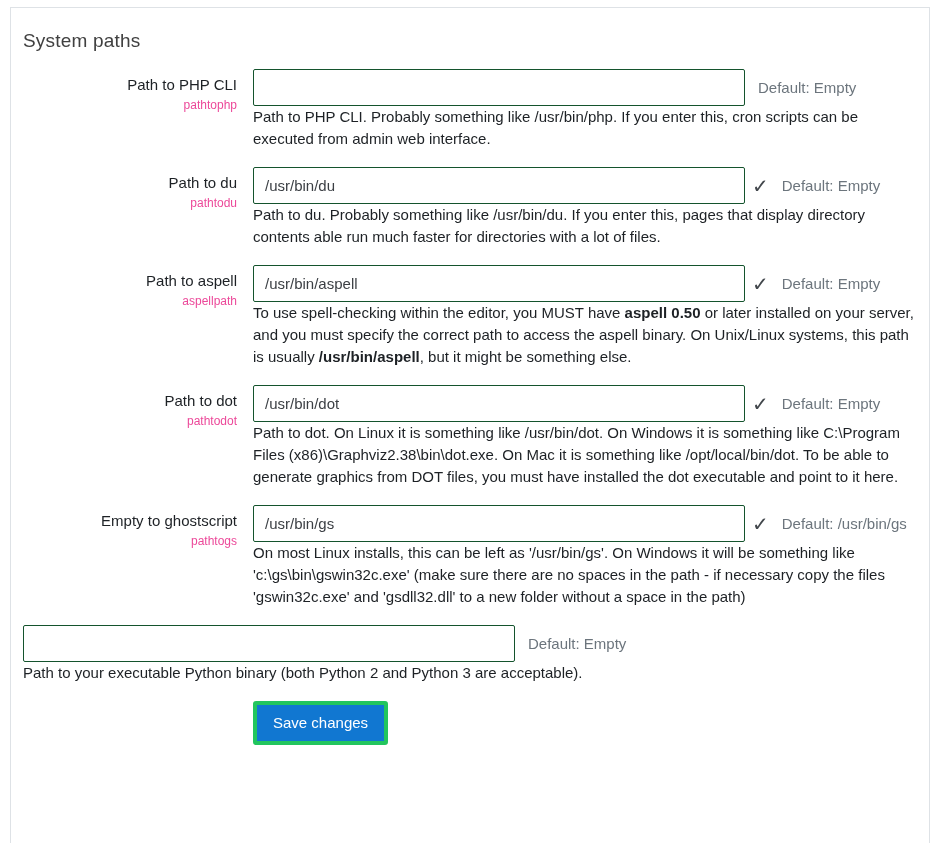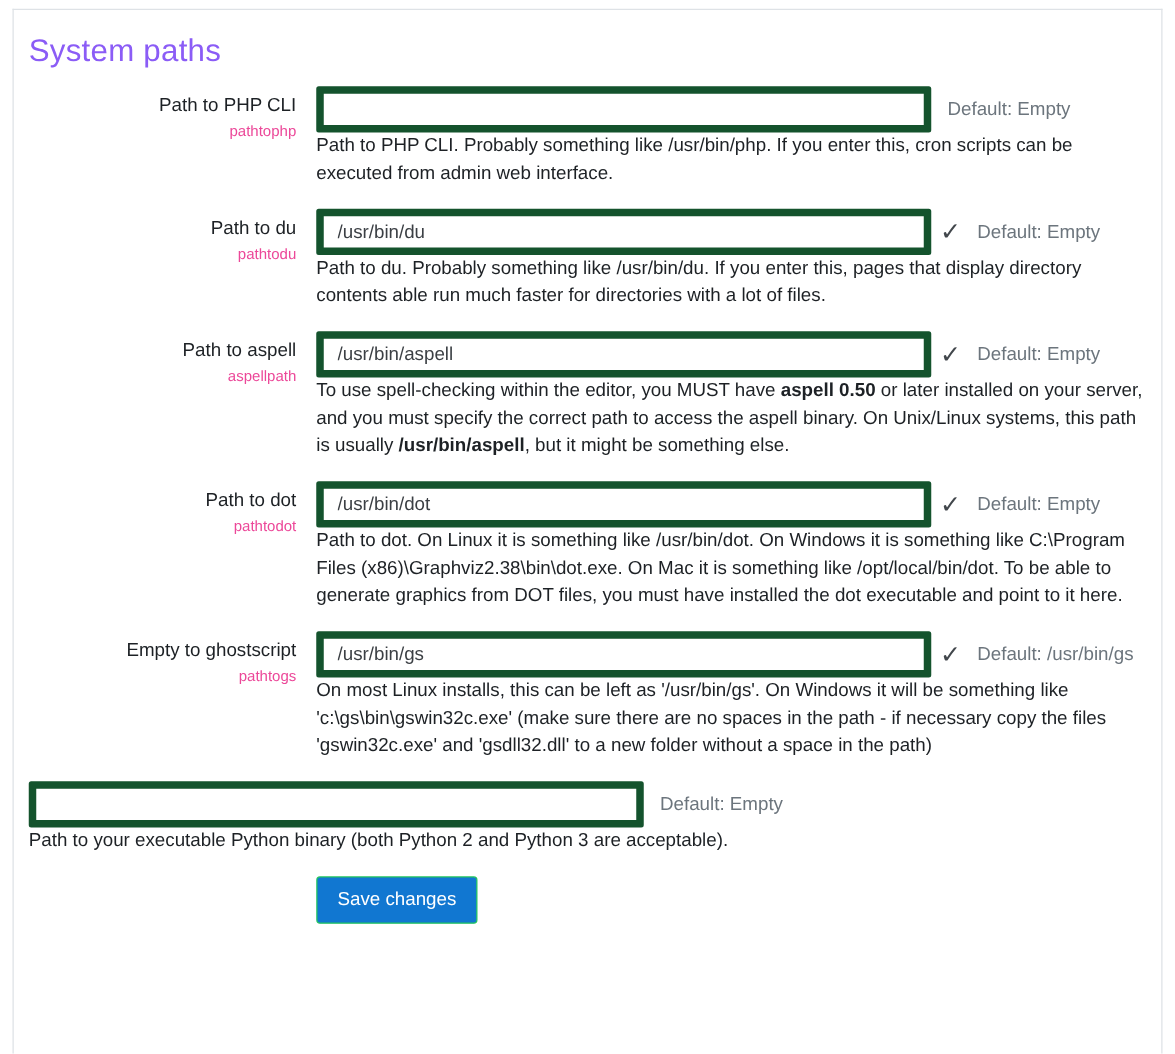--- a/index.html
+++ b/index.html
@@ -17,24 +17,24 @@
     left: 10px;
     top: 7px;
     width: 920px;
     height: 836px;
     border: 1px solid #dee2e6;
     border-bottom: none;
     background: #ffffff;
     padding: 14px 12px 0 12px;
   }
   h2.page-title {
-    font-size: 25px;
+    font-size: 19px;
     font-weight: 400;
     line-height: 34px;
-    color: #8b5cf6;
+    color: #404040;
     margin: 2px 0 11px 0;
     letter-spacing: 0.2px;
   }
   .row {
     display: flex;
     margin-bottom: 17px;
   }
   .label-col {
     flex: 0 0 230px;
     text-align: right;
@@ -53,21 +53,21 @@
     margin-top: 2px;
   }
   .content-col { flex: 1 1 auto; min-width: 0; }
   .input-line {
     display: flex;
     align-items: center;
   }
   .path-input {
     width: 492px;
     height: 37px;
-    border: 6px solid #14532d;
+    border: 1px solid #14532d;
     border-radius: 2px;
     padding: 0 11px;
     font-family: "Liberation Sans", "DejaVu Sans", sans-serif;
     font-size: 15px;
     color: #3b3f44;
     background: #ffffff;
     outline: none;
   }
   .check {
     font-size: 20px;
@@ -87,21 +87,21 @@
     line-height: 22px;
     color: #1d2125;
     overflow-wrap: break-word;
   }
   .desc .bold { font-weight: 700; }
   .button-row { margin-top: 0; }
   .save-btn {
     display: inline-block;
     background: #1177d1;
     color: #ffffff;
-    border: 1px solid #22c55e;
+    border: 4px solid #22c55e;
     border-radius: 3px;
     font-family: "Liberation Sans", "DejaVu Sans", sans-serif;
     font-size: 15px;
     line-height: 20px;
     padding: 8px 16px;
     cursor: pointer;
   }
 </style>
 </head>
 <body>

